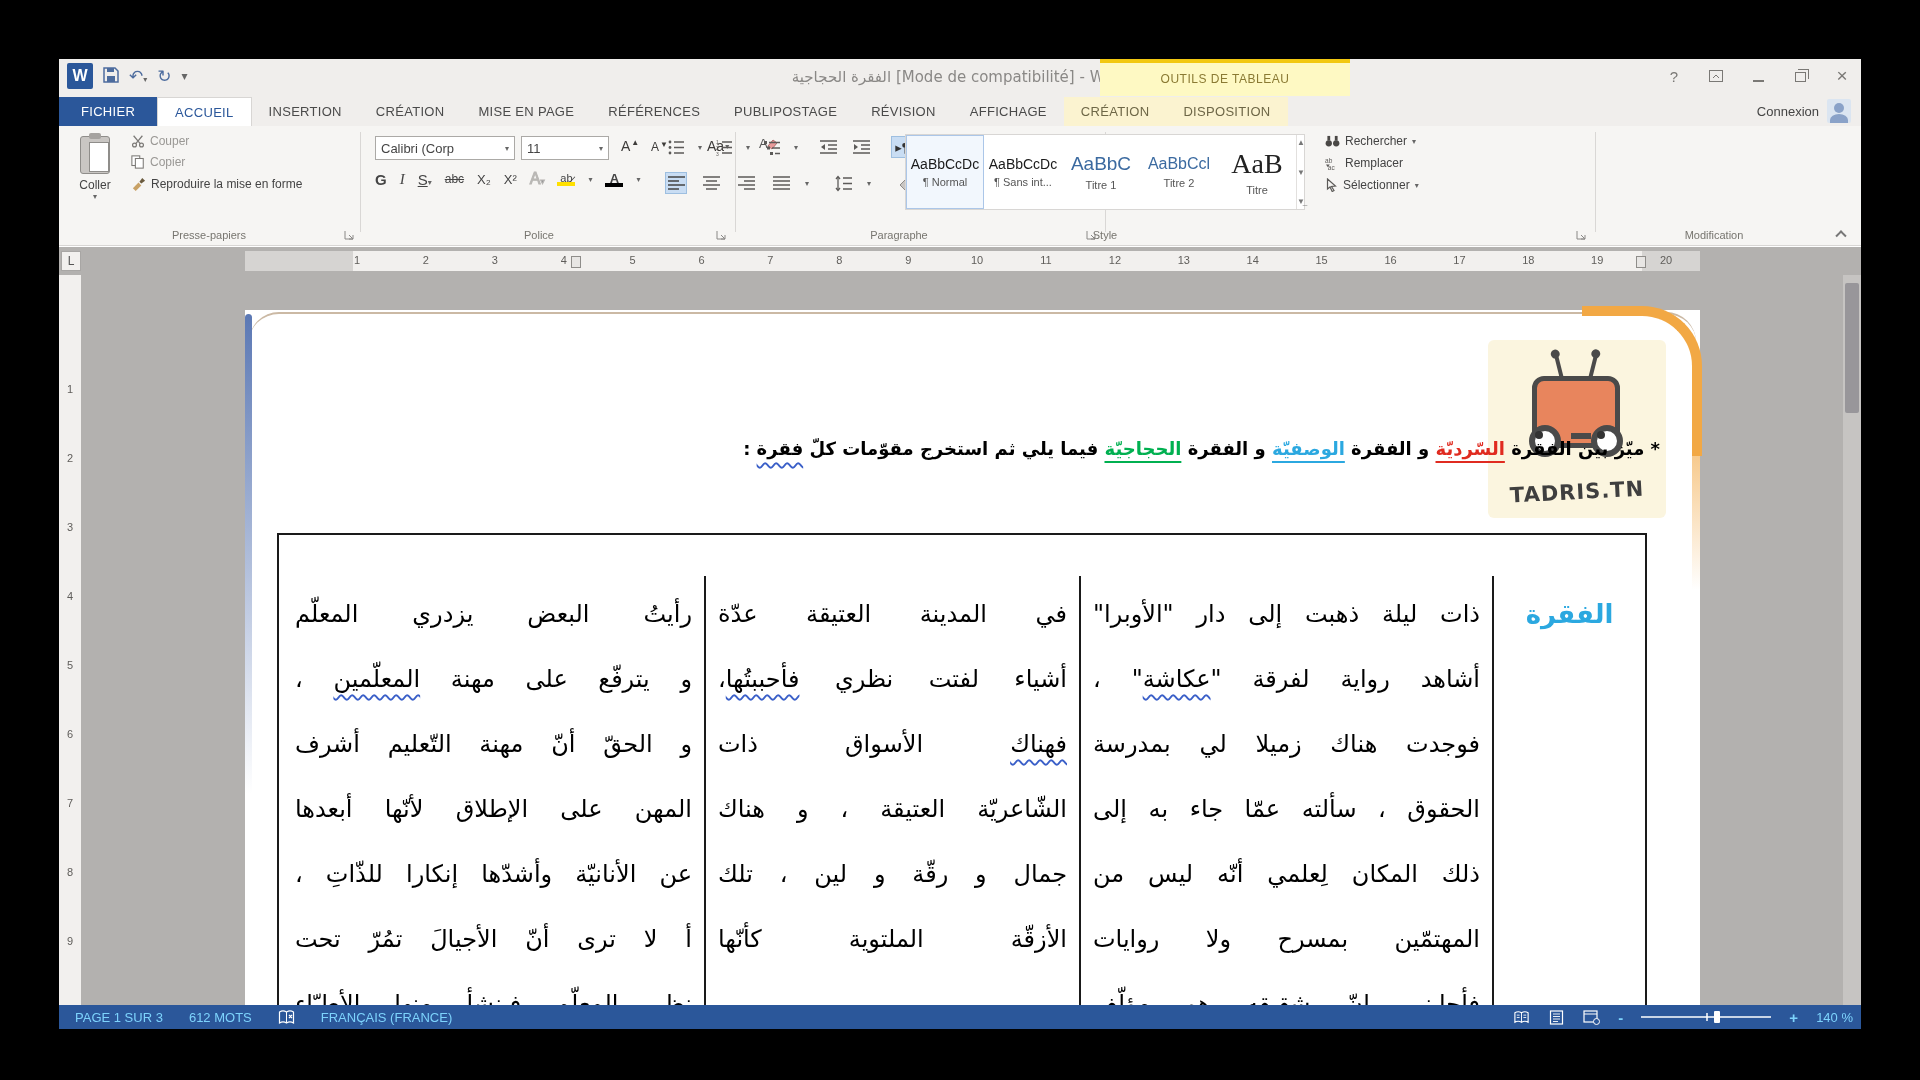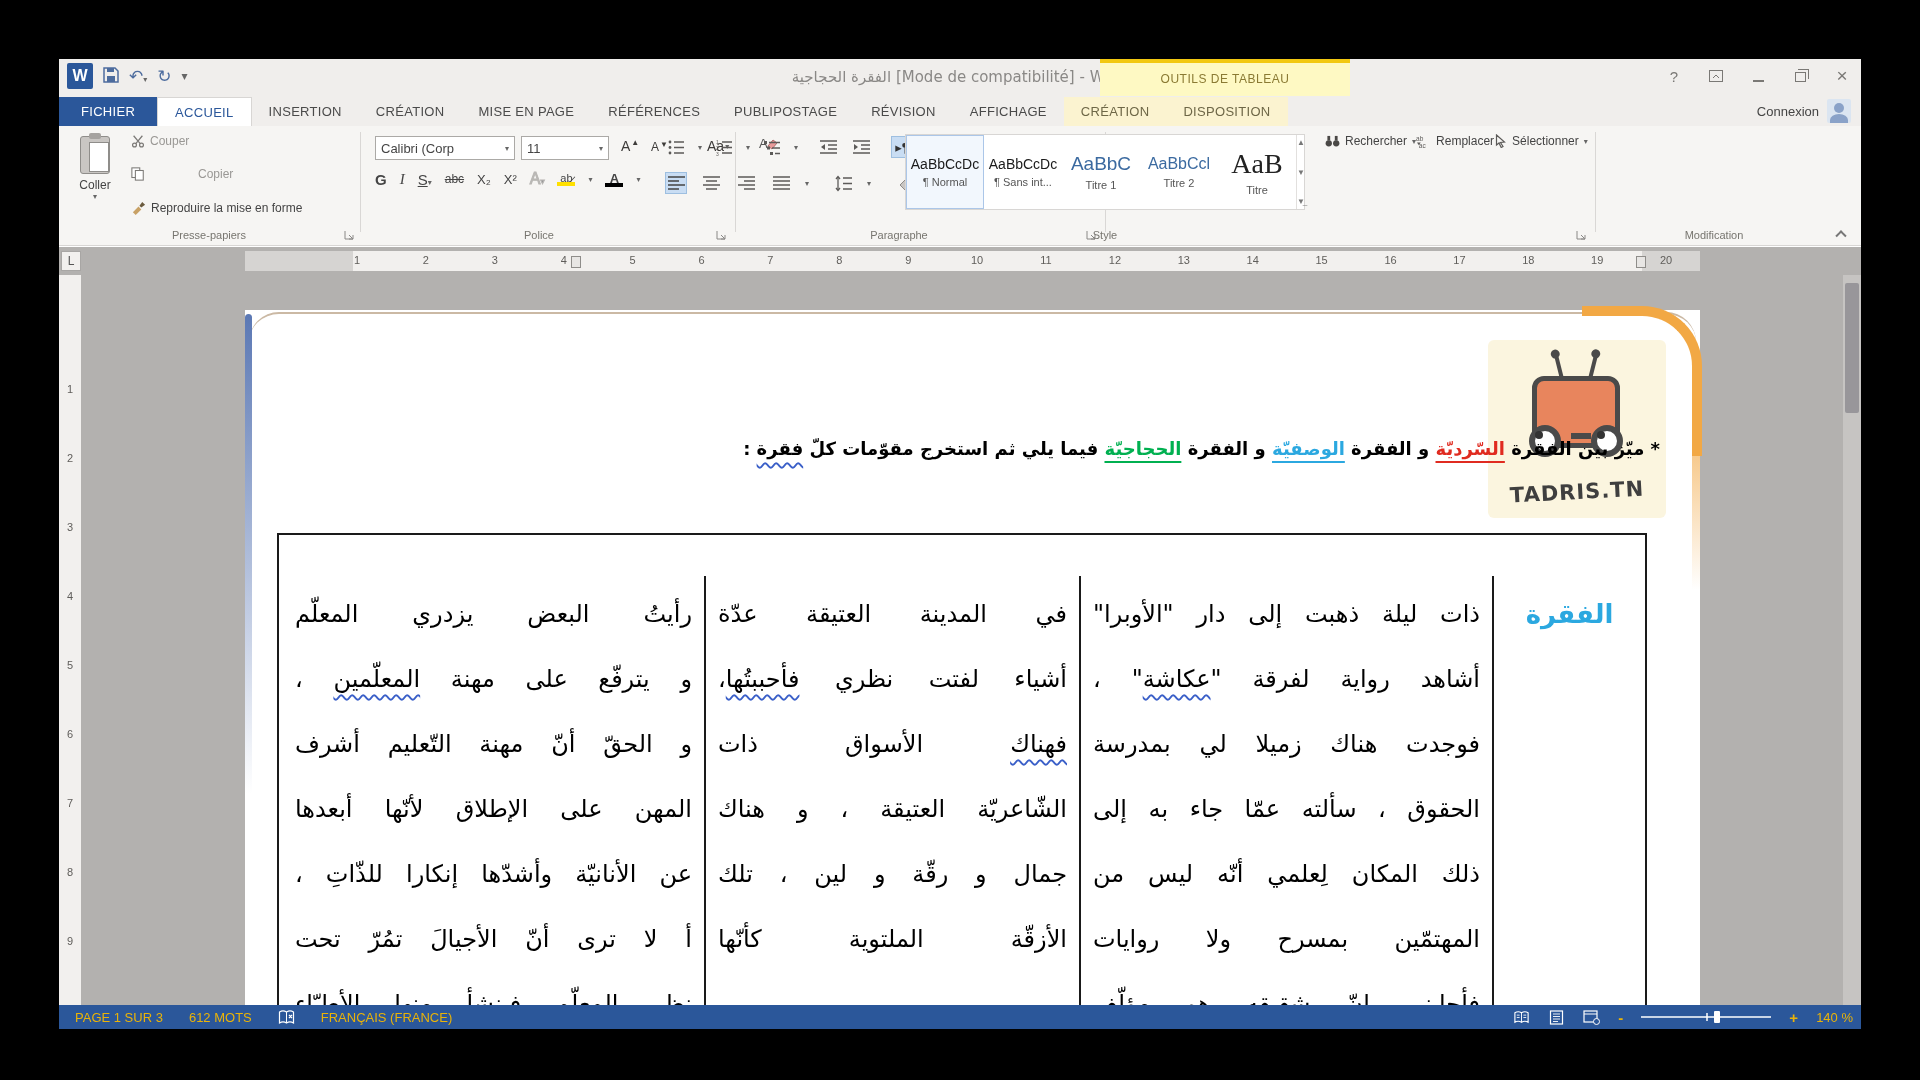--- a/index.html
+++ b/index.html
@@ -53,21 +53,21 @@
   .rbtn { display:flex; align-items:center; gap:5px; font-size:12px; color:#444; white-space:nowrap; }
   .dd { font-size:8px; color:#666; }
 
   .paste { position:absolute; left:10px; top:8px; width:52px; height:84px; text-align:center; }
   .clipboard { width:30px; height:38px; margin:2px auto 0; position:relative;
                background:#c9c6c3; border:1px solid #8f8d8a; border-radius:3px; }
   .clipboard:before { content:""; position:absolute; left:8px; top:-4px; width:12px; height:6px;
                       background:#a5a29f; border-radius:2px; }
   .clipboard:after { content:""; position:absolute; left:8px; top:5px; width:18px; height:28px;
                      background:#fff; border:1px solid #8f8d8a; }
-  .clip-col { position:absolute; left:72px; top:8px; display:flex; flex-direction:column; gap:19px; }
+  .clip-col { position:absolute; left:72px; top:8px; display:flex; flex-direction:column; gap:7px; }
 
   .fontbox { position:absolute; display:flex; align-items:center; justify-content:space-between;
              background:#fff; border:1px solid #aba9a6; height:24px; padding:0 5px; font-size:13px; }
   .fbtn { font-size:14px; color:#3d3b39; display:flex; align-items:flex-start; gap:1px; }
   .frow2 { position:absolute; left:316px; top:44px; display:flex; align-items:center; gap:13px; font-size:15px; }
   .hl-bar { display:inline-block; width:18px; height:4px; margin-top:-2px; }
 
   .para-r1 { position:absolute; left:606px; top:10px; display:flex; align-items:center; gap:11px; }
   .para-r2 { position:absolute; left:606px; top:46px; display:flex; align-items:center; gap:13px; }
   .pbtn { width:22px; height:22px; display:flex; align-items:center; justify-content:center; }
@@ -80,21 +80,21 @@
                 justify-content:center; gap:4px; border:1px solid transparent; }
   .style-item.sel { border:1px solid #abc6e8; background:#f2f7fd; }
   .sprev { font-size:14px; color:#1a1a1a; }
   .sprev.t1 { font-size:19px; color:#3b6aa0; }
   .sprev.t2 { font-size:16px; color:#3b6aa0; }
   .sprev.tt { font-size:28px; color:#222; font-family:"Liberation Serif", serif; }
   .slabel { font-size:11px; color:#555; }
   .gal-arrows { width:16px; border-left:1px solid #e2e0de; display:flex; flex-direction:column;
                 justify-content:space-between; align-items:center; padding:3px 0; color:#777; font-size:8px; }
 
-  .editgrp { position:absolute; left:1266px; top:8px; display:flex; }
+  .editgrp { position:absolute; left:1266px; top:8px; display:flex; flex-direction:column; gap:8px; }
   .ribbon-collapse { position:absolute; right:10px; bottom:6px; width:14px; height:10px; }
   .ribbon-collapse span { display:block; width:8px; height:8px; border-left:2px solid #777;
                           border-top:2px solid #777; transform:rotate(45deg) translate(2px,2px); }
 
   
   .rulerband { position:absolute; left:0; top:188px; width:100%; height:28px; background:#b3b1af; }
   .hruler { position:absolute; left:186px; top:4px; width:1455px; height:20px; background:#f2f0ee; }
   .hruler .mleft { position:absolute; left:0; top:0; bottom:0; width:108px; background:#d6d4d2; }
   .hruler .mright { position:absolute; right:0; top:0; bottom:0; width:58px; background:#d6d4d2; }
   .rnum { position:absolute; top:3px; transform:translateX(-50%); font-size:11px; color:#5f5d5a; }
@@ -146,21 +146,21 @@
   .doc-table { position:absolute; left:32px; top:223px; width:1370px; height:540px; direction:rtl;
                display:flex; border:2px solid #1a1a1a; font-family:"DejaVu Sans", sans-serif; }
   .tcol { border-left:2px solid #1a1a1a; padding:6px 12px 0; font-size:24px; line-height:65px; color:#000;margin-top:41px; }
   .tcol:last-child { border-left:none; }
   .tcol.hdr { width:153px; text-align:center; }
   .hdr-label { color:#2ba8e0; font-weight:bold; font-size:26px; }
   .tline { text-align:justify; text-align-last:justify; }
 
   
   .statusbar { position:absolute; left:0; bottom:0; width:100%; height:24px; background:#2b579a;
-               color:#eab308; font-size:13px; display:flex; align-items:center; }
+               color:#7dd3fc; font-size:13px; display:flex; align-items:center; }
   .sb-left { display:flex; align-items:center; gap:26px; padding-left:16px; }
   .sb-right { position:absolute; right:8px; display:flex; align-items:center; gap:18px; }
   .sb-ico svg { width:17px; height:15px; display:block; }
   .zoomtrack { position:relative; width:130px; height:2px; background:rgba(255,255,255,.75); }
   .zoomnotch { position:absolute; left:50%; top:-3px; width:2px; height:8px; background:rgba(255,255,255,.75); }
   .zoomthumb { position:absolute; left:56%; top:-5px; width:6px; height:12px; background:#fff; border-radius:1px; }
   .zoompm { font-size:15px; font-weight:bold; }
 </style>
 </head>
 <body>
@@ -231,21 +231,21 @@
             <circle cx="12" cy="12.5" r="2.2" fill="none" stroke="#7b7976" stroke-width="1.4"></circle>
             <path d="M5.5 11L13 2M10.5 11L3 2" stroke="#7b7976" stroke-width="1.4"></path>
           </svg>
         <span style="color:#9a9895;">Couper</span>
       </div>
       <div class="rbtn">
         <svg width="14" height="14" viewBox="0 0 16 16">
             <rect x="1" y="1" width="9" height="11" fill="#fff" stroke="#7b7976" stroke-width="1.2"></rect>
             <rect x="5" y="4" width="9" height="11" fill="#fff" stroke="#7b7976" stroke-width="1.2"></rect>
           </svg>
-        <span style="color:#9a9895;margin-left:48px;">Copier</span>
+        <span style="color:#9a9895;">Copier</span>
       </div>
       <div class="rbtn">
         <svg width="15" height="15" viewBox="0 0 16 16">
             <path d="M2 13l6-6 3 3-6 6z" fill="#c8a165"></path>
             <path d="M9 6l3-4 3 3-4 3z" fill="#6b5b3e"></path>
           </svg>
         <span>Reproduire la mise en forme</span>
       </div>
     </div>
     <div class="grouplabel" style="left:70px; width:160px;">Presse-papiers</div>

